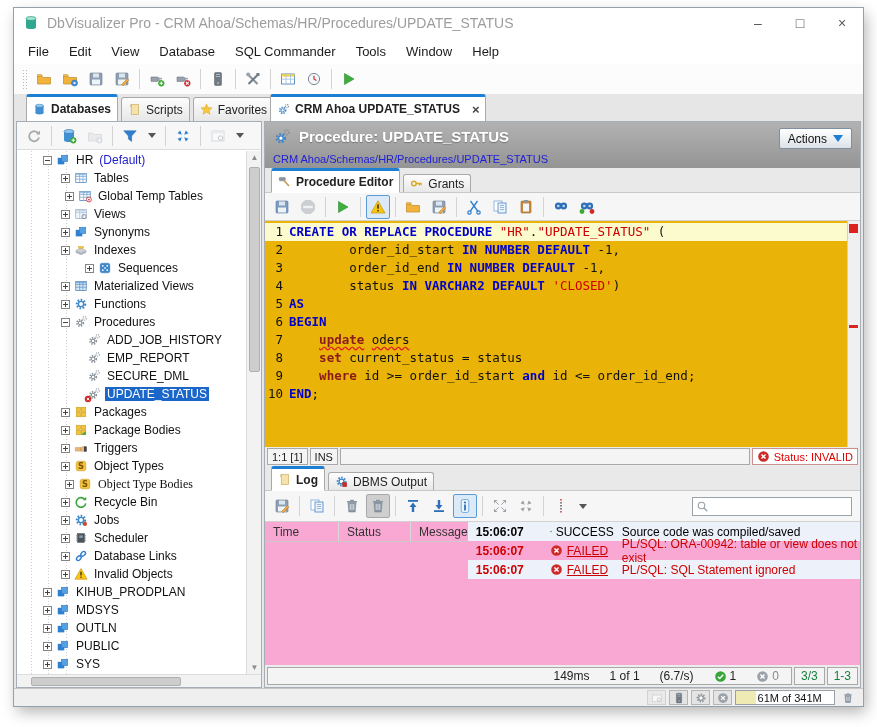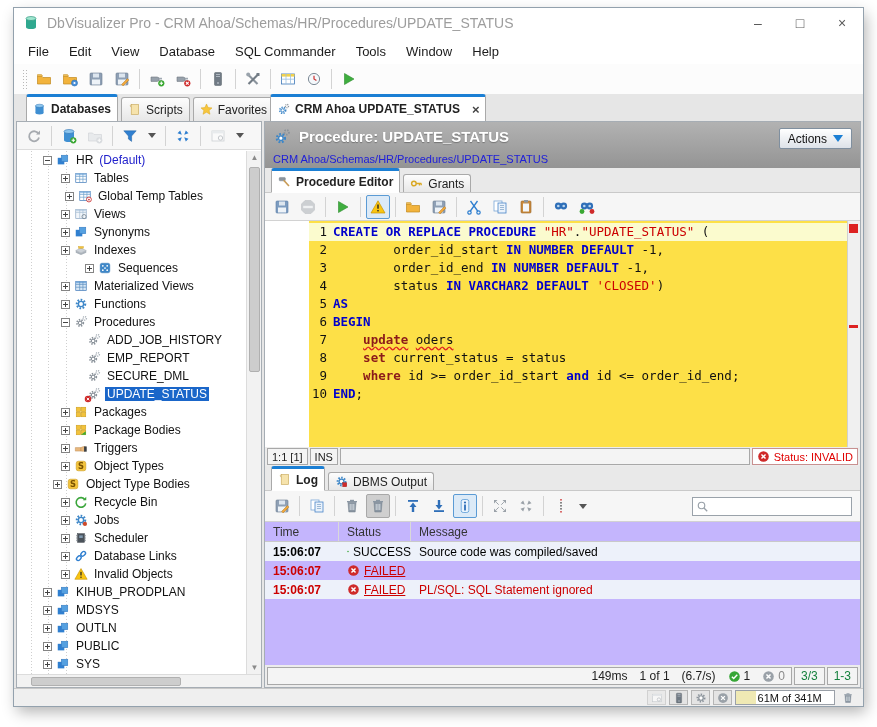--- a/index.html
+++ b/index.html
@@ -80,55 +80,55 @@
   .edtabs, .logtabs { height:25px; background:#e9e9e9; display:flex; align-items:flex-end; padding-left:6px; flex:0 0 auto; border-bottom:1px solid #c9c9c9; }
   .edtabs .tab, .logtabs .tab { height:18px; }
   .edtabs .tab.active, .logtabs .tab.active { height:25px; border-top:3px solid #1b7fd4; border-bottom:1px solid #fff; margin-bottom:-1px; }
 
   .edtoolbar { height:28px; background:#f6f6f6; border-bottom:1px solid #d2d2d2; display:flex; align-items:center; padding-left:4px; flex:0 0 auto; }
   .logtoolbar { height:31px; background:#f6f6f6; border-bottom:1px solid #d2d2d2; display:flex; align-items:center; padding-left:4px; flex:0 0 auto; }
   .searchbox { margin-left:auto; margin-right:8px; width:160px; height:19px; border:1px solid #9aa2aa; background:#fff; display:flex; align-items:center; padding:0 3px; }
   .searchbox input { border:none; outline:none; flex:1; font-size:11px; width:100px; }
 
   
-  .editor { height:226px; position:relative; background:#fde047; overflow:hidden; flex:0 0 auto;margin-left:44px; }
+  .editor { height:226px; position:relative; background:#eab308; overflow:hidden; flex:0 0 auto; }
   .codearea { position:absolute; left:0; top:0; right:13px; bottom:0; padding-top:2px; }
   .cline { white-space:pre; font-family:"DejaVu Sans Mono",monospace; font-size:12.5px; line-height:18px; height:18px; }
   .cline.cur { background:#fbfbce; }
   .ln { display:inline-block; width:18px; text-align:right; margin-right:6px; color:#111; }
   .kw { color:#0000cc; font-weight:bold; }
   .kw2 { color:#8b1a1a; font-weight:bold; }
   .str { color:#cc0000; }
   .plain { color:#111; }
   .err { text-decoration:underline; text-decoration-style:wavy; text-decoration-color:#dd2222; text-underline-offset:2px; }
   .errstripe { position:absolute; right:0; top:0; bottom:0; width:13px; background:#f0f0f0; border-left:1px solid #d0d0d0; }
   .emark1 { position:absolute; right:2px; top:3px; width:9px; height:9px; background:#d22; }
   .emark2 { position:absolute; right:2px; top:104px; width:9px; height:3px; background:#d22; }
 
   
   .edstatus { height:19px; display:flex; align-items:stretch; gap:2px; background:#ececec; padding:1px 2px; flex:0 0 auto; }
   .scell { border:1px solid #a8a8a8; background:#f4f4f4; font-size:11px; display:flex; align-items:center; padding:0 4px; color:#222; }
   .scell.grow { flex:1; }
   .scell.invalid { color:#e00000; gap:4px; border-color:#c89090; background:#fff; }
 
   
-  .logtable { flex:1; display:flex; flex-direction:column; overflow:hidden; background:#c4b5fd; }
+  .logtable { flex:1; display:flex; flex-direction:row; overflow:hidden; background:#f9a8d4; }
   .lhead { display:flex; height:20px; border-bottom:1px solid #c9c9c9; flex:0 0 auto; }
   .lh { font-size:12px; color:#333; display:flex; align-items:center; padding-left:8px; border-right:1px solid #d9d9d9; }
   .lc1 { width:74px; flex:0 0 auto; } .lc2 { width:72px; flex:0 0 auto; } .lc3 { flex:1; border-right:none; }
   .lrow { display:flex; height:19px; font-size:12px; align-items:center; }
   .lrow.alt { background:#edf1fa; }
   .lrow .lc { padding-left:8px; display:flex; align-items:center; gap:4px; height:100%; }
   .lrow .time { font-weight:bold; }
   .lrow.fail .time, .lrow.fail .stxt, .lrow.fail .msg { color:#cc0000; }
   .lrow.fail .stxt { text-decoration:underline; }
 
   
   .logstatus { height:22px; background:#ececec; display:flex; align-items:stretch; gap:2px; padding:2px; flex:0 0 auto; }
-  .lsmain { flex:1; border:1px solid #a8a8a8; background:#f4f4f4; display:flex; align-items:center; justify-content:flex-end; gap:12px; padding-right:6px; font-size:12px; color:#222; }
+  .lsmain { flex:1; border:1px solid #a8a8a8; background:#f4f4f4; display:flex; align-items:center; justify-content:flex-end; gap:20px; padding-right:12px; font-size:12px; color:#222; }
   .lsico { display:flex; align-items:center; gap:3px; }
   .lscell { border:1px solid #a8a8a8; background:#f4f4f4; font-size:12px; display:flex; align-items:center; padding:0 6px; color:#15803d; }
 
   
   .bottombar { position:absolute; left:0; right:0; bottom:0; height:18px; background:#efefef; border-top:1px solid #c8c8c8; display:flex; align-items:center; justify-content:flex-end; gap:3px; padding-right:6px; }
   .bbtn { width:19px; height:15px; border:1px solid #b5b5b5; background:#e4e4e4; display:flex; align-items:center; justify-content:center; }
   .bbtn .ic { width:12px; height:12px; }
   .membar { position:relative; width:100px; height:15px; border:1px solid #9aa0a8; background:#fff; font-size:11px; }
   .memfill { position:absolute; left:0; top:0; bottom:0; width:20%; background:#efe9b4; }
   .memtext { position:absolute; left:22%; top:0; line-height:14px; color:#111; white-space:nowrap; }
@@ -719,21 +719,21 @@
               </svg></span>
             <span class="tlabel">Triggers</span>
           </div>
           <div class="trow" style="padding-left: 44px;">
             <span class="exp plus"></span>
             <span class="ticon"><svg viewBox="0 0 16 16" class="ic ">
                 <use href="#ic-sbadge"></use>
               </svg></span>
             <span class="tlabel">Object Types</span>
           </div>
-          <div class="trow" style="padding-left: 36px;">
+          <div class="trow" style="padding-left: 48px; font-family: Liberation Serif, serif;">
             <span class="exp plus"></span>
             <span class="ticon"><svg viewBox="0 0 16 16" class="ic ">
                 <use href="#ic-sbadge"></use>
               </svg></span>
             <span class="tlabel">Object Type Bodies</span>
           </div>
           <div class="trow" style="padding-left: 44px;">
             <span class="exp plus"></span>
             <span class="ticon"><svg viewBox="0 0 16 16" class="ic ">
                 <use href="#ic-recycle"></use>
@@ -1038,20 +1038,21 @@
             <span class="lc lc3 msg">Source code was compiled/saved</span>
           </div>
           <div class="lrow fail">
             <span class="lc lc1 time">15:06:07</span>
             <span class="lc lc2">
               <svg viewBox="0 0 16 16" class="ic small">
                 <use href="#ic-xred"></use>
               </svg>
               <span class="stxt">FAILED</span>
             </span>
+            <span class="lc lc3 msg">PL/SQL: ORA-00942: table or view does not exist</span>
           </div>
           <div class="lrow alt fail">
             <span class="lc lc1 time">15:06:07</span>
             <span class="lc lc2">
               <svg viewBox="0 0 16 16" class="ic small">
                 <use href="#ic-xred"></use>
               </svg>
               <span class="stxt">FAILED</span>
             </span>
             <span class="lc lc3 msg">PL/SQL: SQL Statement ignored</span>

